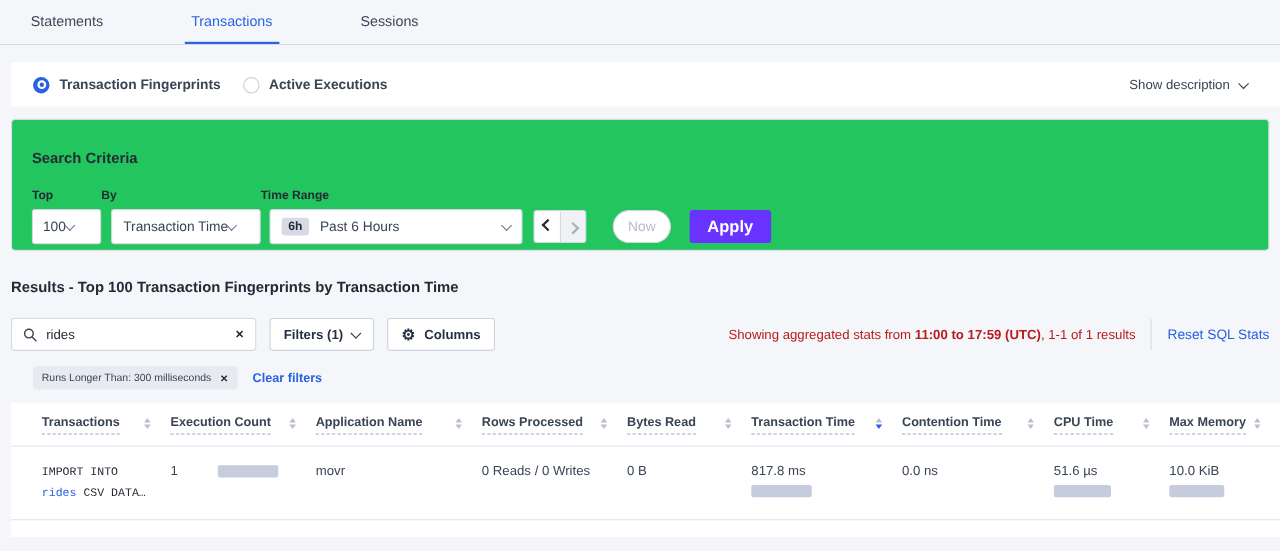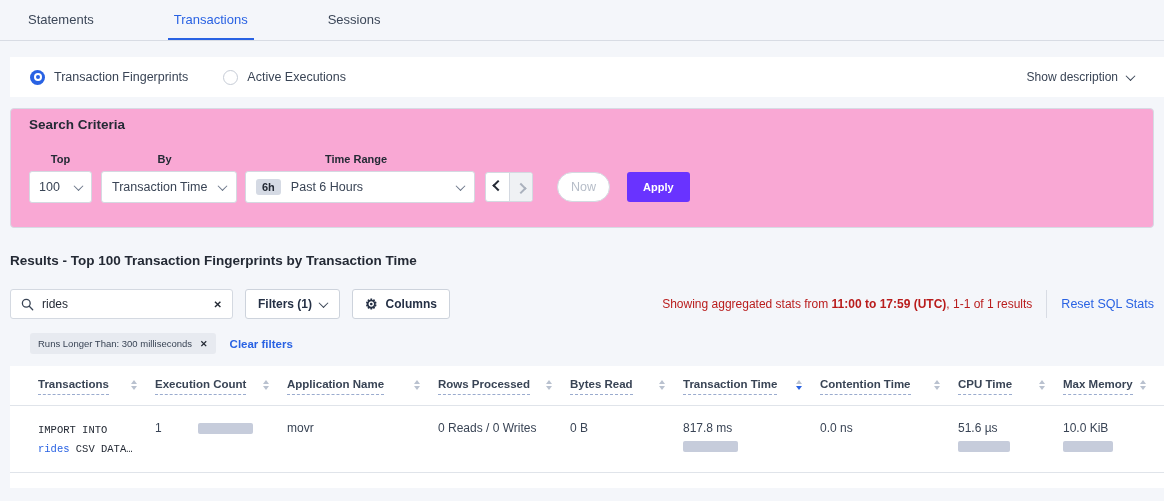--- a/index.html
+++ b/index.html
@@ -11,50 +11,50 @@
     font-size:12px;
   }
 
   
   .tabbar { height:41px; border-bottom:1px solid #d8dce4; display:flex; align-items:stretch; padding-left:22px; gap:68px; }
   .tab { display:flex; align-items:center; padding:0 6px; font-size:13px; color:#3c4758; cursor:pointer; border-bottom:2px solid transparent; }
   .tab.active { color:#2962e3; border-bottom-color:#2962e3; }
 
   
   .radiobar { margin:16px 0 0 10px; width:1154px; height:40px; background:#fff; display:flex; align-items:center; justify-content:space-between; padding:0 30px 0 20px; }
-  .radiogroup { display:flex; align-items:flex-end; gap:35px; }
+  .radiogroup { display:flex; align-items:flex-end; gap:20px;font-weight:bold; }
   .radio-opt { display:flex; align-items:center; gap:9px; font-size:12.5px; color:#394455; cursor:pointer; }
   .radio { width:15px; height:15px; border-radius:50%; border:1px solid #c6ccd6; background:#fff; position:relative; flex:0 0 auto; }
   .radio.checked { border:none; background:#2962e3; }
   .radio.checked::before { content:""; position:absolute; inset:3.5px; background:#fff; border-radius:50%; }
   .radio.checked::after  { content:""; position:absolute; inset:5.5px; background:#2962e3; border-radius:50%; }
   .showdesc { display:flex; align-items:center; gap:9px; font-size:12px; color:#394455; cursor:pointer; }
 
   .chev { display:inline-block; width:7px; height:7px; border-right:1.6px solid #6b7689; border-bottom:1.6px solid #6b7689; transform:rotate(45deg) translate(-1px,-1px); }
   .chev.dark { border-color:#394455; }
 
   
-  .card { margin:11px 10px 0; width:1144px; height:120px; background:#f9a8d4; border:1px solid #d6dbe4; border-radius:4px; padding:8px 18px 0; }
+  .card { margin:11px 10px 0; width:1144px; height:120px; background:#22c55e; border:1px solid #d6dbe4; border-radius:4px; padding:27px 18px 0; }
   .sc-title { font-size:13.5px; font-weight:bold; color:#242a35; line-height:16px; }
   .sc-controls { margin-top:20px; display:flex; align-items:flex-end; }
   .ctl { display:flex; flex-direction:column; }
-  .lbl { font-size:11px; font-weight:bold; color:#242a35; margin-bottom:6px;text-align:center; }
-  .select { height:32px; border:1px solid #d4d9e1; border-radius:3px; background:#fff; display:flex; align-items:center; justify-content:space-between; padding:0 10px; font-size:12.5px; color:#394455; cursor:pointer; }
+  .lbl { font-size:11px; font-weight:bold; color:#242a35; margin-bottom:6px; }
+  .select { height:32px; border:1px solid #d4d9e1; border-radius:3px; background:#fff; display:flex; align-items:center; justify-content:flex-start; padding:0 10px; font-size:12.5px; color:#394455; cursor:pointer; }
   .sel-top { width:63px; padding:0 9px; }
   .sel-by { width:136px; margin-left:9px; }
   .sel-range { width:230px; margin-left:8px; gap:10px; justify-content:flex-start; }
   .range-badge { background:#d5dae4; color:#242a35; font-size:11px; font-weight:bold; border-radius:3px; padding:2px 6px; }
   .range-val { flex:1; }
   .arrowgroup { display:flex; height:30px; margin-left:10px; border:1px solid #d4d9e1; border-radius:3px; overflow:hidden; background:#fff; margin-bottom:1px; }
   .arrowcell { width:23px; display:flex; align-items:center; justify-content:center; cursor:pointer; }
   .arrowcell.next { background:#eff1f4; border-left:1px solid #d4d9e1; }
   .chevL { width:8px; height:8px; border-left:2px solid #242a35; border-bottom:2px solid #242a35; transform:rotate(45deg) translate(-1px,-1px); }
   .chevR { width:8px; height:8px; border-right:2px solid #aab1bd; border-bottom:2px solid #aab1bd; transform:rotate(-45deg) translate(-1px,1px); }
   .btn-now { height:30px; margin-left:24px; margin-bottom:1px; padding:0 13px; border:1px solid #d4d9e1; border-radius:15px; background:#fff; color:#b6bdc8; font-size:12.5px; font-family:inherit; cursor:default; }
-  .btn-apply { height:30px; margin-left:17px; margin-bottom:1px; padding:0 16px; border:none; border-radius:3px; background:#6933ff; color:#fff; font-size:11px; font-weight:bold; font-family:inherit; cursor:pointer; }
+  .btn-apply { height:30px; margin-left:17px; margin-bottom:1px; padding:0 16px; border:none; border-radius:3px; background:#6933ff; color:#fff; font-size:15px; font-weight:bold; font-family:inherit; cursor:pointer; }
 
   
   .results-heading { margin:25px 0 0 10px; font-size:13.5px; font-weight:bold; color:#242a35; }
   .toolbar { margin:21px 10px 0; display:flex; align-items:center; }
   .searchbox { width:223px; height:30px; background:#fff; border:1px solid #d4d9e1; border-radius:3px; display:flex; align-items:center; padding:0 10px; gap:8px; }
   .searchbox input { flex:1; border:none; outline:none; font-family:inherit; font-size:12px; color:#242a35; min-width:0; background:transparent; }
   .clear-x { font-size:10px; font-weight:bold; color:#242a35; cursor:pointer; }
   .tbtn { height:30px; margin-left:12px; padding:0 12px; background:#fff; border:1px solid #cdd3dc; border-radius:3px; display:flex; align-items:center; gap:8px; font-size:12px; font-weight:bold; color:#253045; font-family:inherit; cursor:pointer; }
   .gear { font-size:14px; line-height:1; color:#253045; }
   .stats { margin-left:auto; font-size:12px; color:#b91c1c; white-space:nowrap; }

